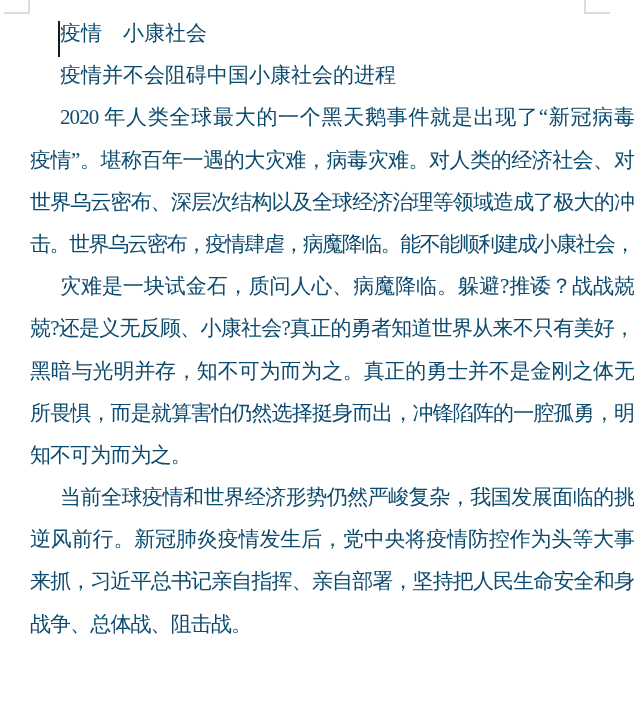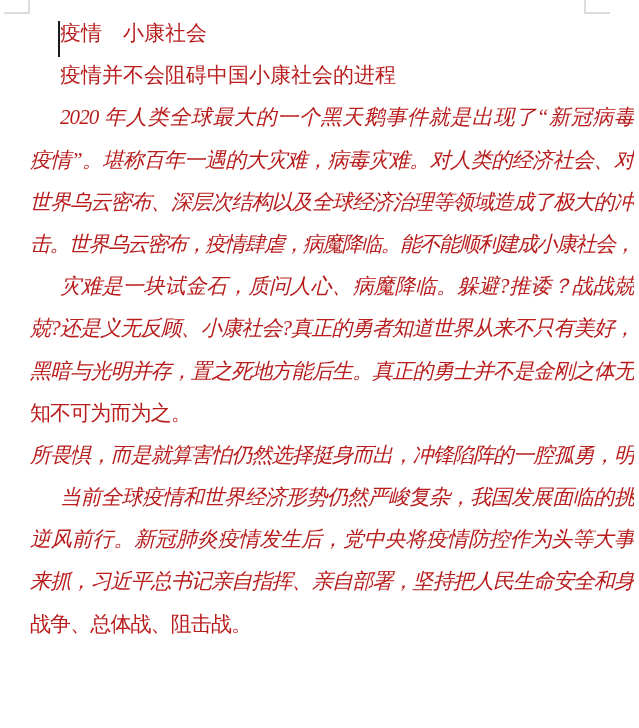--- a/index.html
+++ b/index.html
@@ -31,32 +31,32 @@
     width: 2px;
     height: 36px;
     background: #1a1a1a;
   }
   
   #text-area {
     position: absolute;
     left: 30px;
     top: 12px;
     width: 604px;
-    color: #b91c1c;
+    color: #0c4a6e;
   }
   .line {
     height: 42.2px;
     line-height: 42.2px;
     font-size: 21px;
     overflow: hidden;
     text-align: left;
   }
   .line.body   { letter-spacing: -0.9px; }
   .line.indent { text-indent: 30px; }
-  .line.just   { text-align: justify; text-align-last: justify; font-style: italic; }
+  .line.just   { text-align: justify; text-align-last: justify; }
   .line.tight  { letter-spacing: -1.55px; }
 </style>
 </head>
 <body>
 
 <div class="crop tl-v"></div>
 <div class="crop tl-h"></div>
 <div class="crop tr-v"></div>
 <div class="crop tr-h"></div>
 
@@ -64,20 +64,20 @@
 
 <div id="text-area">
     <div class="line heading indent">疫情　小康社会</div>
     <div class="line title indent">疫情并不会阻碍中国小康社会的进程</div>
     <div class="line body indent just">2020 年人类全球最大的一个黑天鹅事件就是出现了“新冠病毒</div>
     <div class="line body just">疫情”。堪称百年一遇的大灾难，病毒灾难。对人类的经济社会、对</div>
     <div class="line body just">世界乌云密布、深层次结构以及全球经济治理等领域造成了极大的冲</div>
     <div class="line body just tight">击。世界乌云密布，疫情肆虐，病魔降临。能不能顺利建成小康社会，</div>
     <div class="line body indent just">灾难是一块试金石，质问人心、病魔降临。躲避?推诿？战战兢</div>
     <div class="line body just">兢?还是义无反顾、小康社会?真正的勇者知道世界从来不只有美好，</div>
-    <div class="line body just">黑暗与光明并存，置之死地方能后生。真正的勇士并不是金刚之体无</div>
+    <div class="line body just">黑暗与光明并存，知不可为而为之。真正的勇士并不是金刚之体无</div>
+    <div class="line body just">所畏惧，而是就算害怕仍然选择挺身而出，冲锋陷阵的一腔孤勇，明</div>
     <div class="line body">知不可为而为之。</div>
-    <div class="line body just">所畏惧，而是就算害怕仍然选择挺身而出，冲锋陷阵的一腔孤勇，明</div>
     <div class="line body indent just">当前全球疫情和世界经济形势仍然严峻复杂，我国发展面临的挑</div>
     <div class="line body just">逆风前行。新冠肺炎疫情发生后，党中央将疫情防控作为头等大事</div>
     <div class="line body just">来抓，习近平总书记亲自指挥、亲自部署，坚持把人民生命安全和身</div>
     <div class="line body">战争、总体战、阻击战。</div>
   </div>
 
 </body></html>

